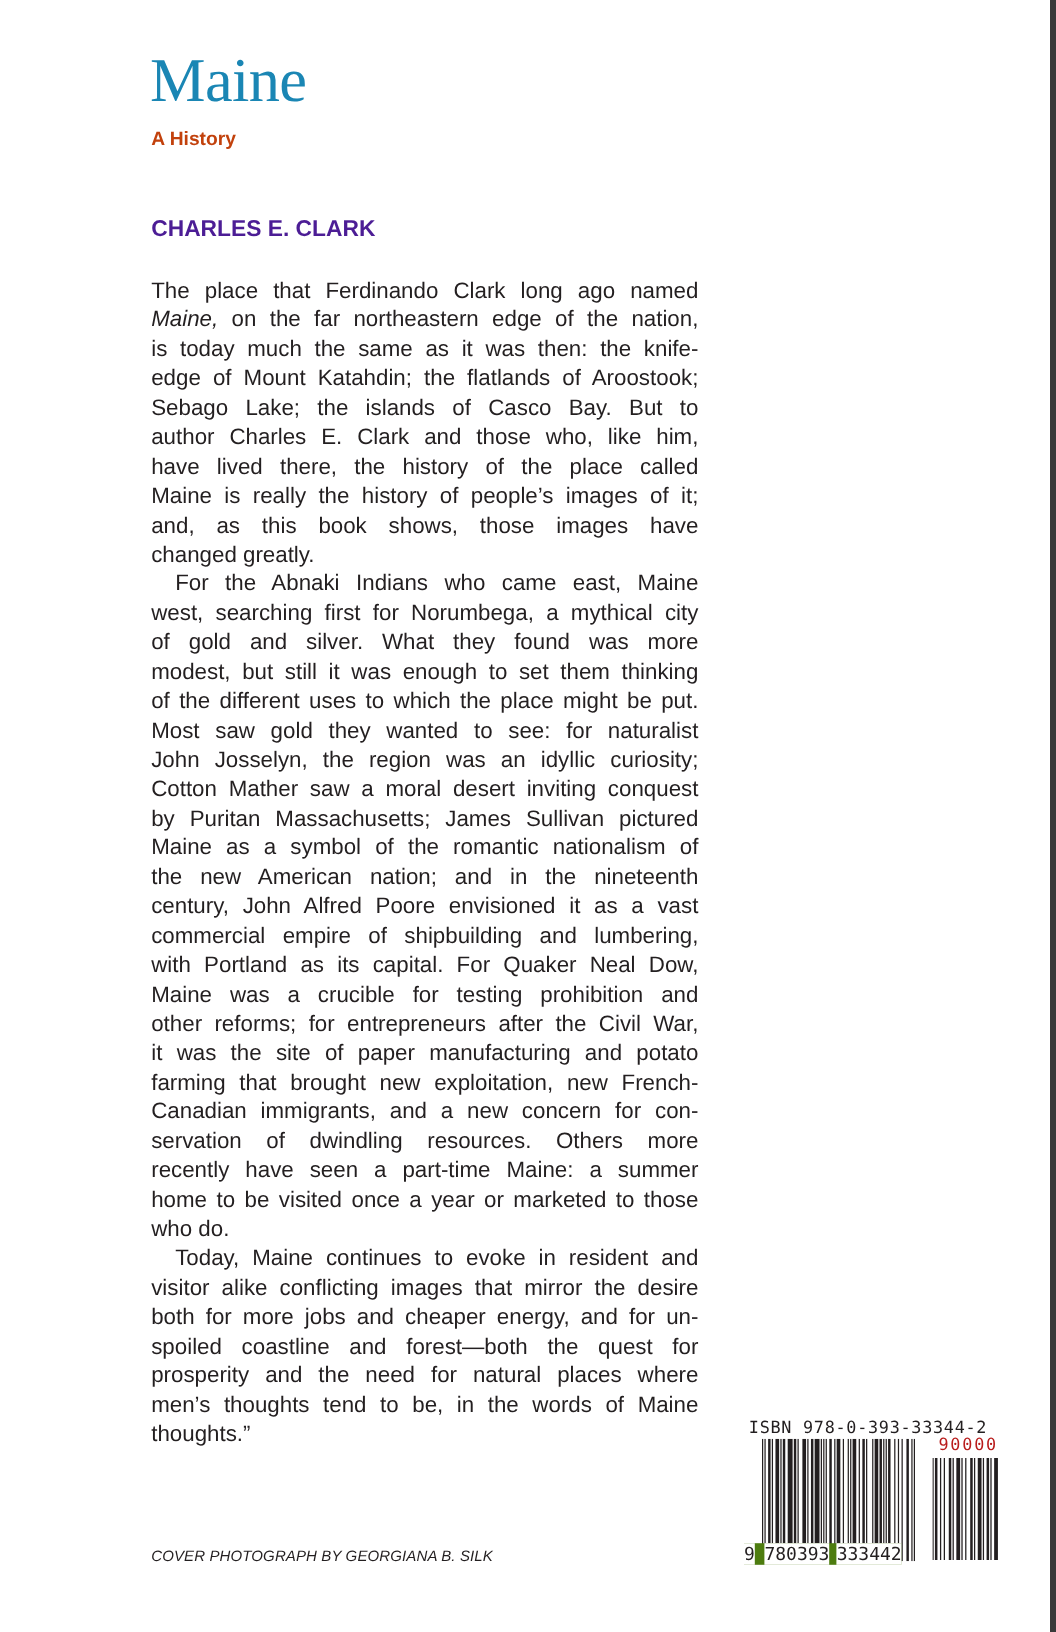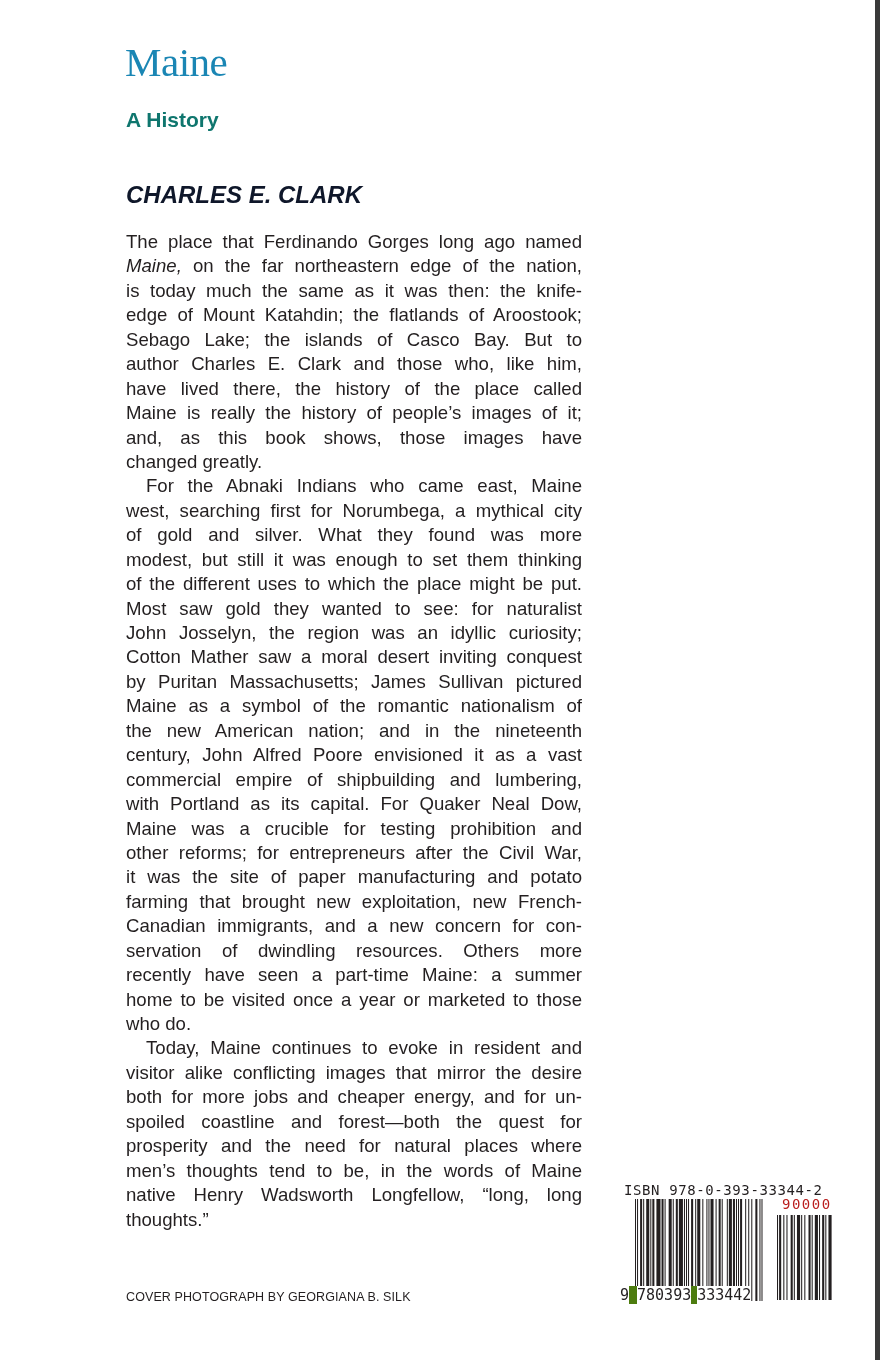--- a/index.html
+++ b/index.html
@@ -1,46 +1,46 @@
 <!DOCTYPE html>
 <html><head>
 <meta charset="utf-8">
 <style>
   html, body { margin: 0; padding: 0; }
   body { width: 880px; height: 1360px; background: #ffffff; position: relative; overflow: hidden; font-family: "Liberation Sans", sans-serif; color: #231f20; }
   .spine { position: absolute; left: 875px; top: 0; width: 5px; height: 1360px; background: #3a3a3a; }
-  .title { position: absolute; left: 125px; top: 42px; font-family: "Liberation Serif", serif; font-size: 41px; color: #1a86b4; letter-spacing: -0.5px; line-height: 1; }
-  .subtitle { position: absolute; left: 126px; top: 108px; font-size: 21px; font-weight: bold; color: #0f766e; }
-  .author { position: absolute; left: 126px; top: 181px; font-size: 24px; font-weight: bold; color: #0f172a; font-style: italic; }
+  .title { position: absolute; left: 125px; top: 42px; font-family: "Liberation Serif", serif; font-size: 52px; color: #1a86b4; letter-spacing: -0.5px; line-height: 1; }
+  .subtitle { position: absolute; left: 126px; top: 108px; font-size: 16px; font-weight: bold; color: #c2410c; }
+  .author { position: absolute; left: 126px; top: 181px; font-size: 19px; font-weight: bold; color: #4c1d95; }
   .body { position: absolute; left: 126px; top: 230px; width: 456px; }
   .line { display: block; height: 24.45px; line-height: 24.45px; font-size: 18.6px; white-space: nowrap; text-align: justify; text-align-last: justify; }
   .line.last { text-align-last: left; }
   .line.indent { padding-left: 20px; }
-  .credit { position: absolute; left: 126px; top: 1290px; font-size: 12.5px; color: #231f20; letter-spacing: 0.1px; }
+  .credit { position: absolute; left: 126px; top: 1290px; font-size: 12.5px; color: #231f20; letter-spacing: 0.1px; font-style: italic; }
   .barcode-wrap { position: absolute; left: 620px; top: 1182px; width: 225px; height: 125px; }
   .isbn-text { position: absolute; left: 4px; top: 0; font-family: "DejaVu Sans Mono", monospace; font-size: 14px; color: #231f20; letter-spacing: 0.6px; }
   .price-text { position: absolute; left: 162px; top: 14px; font-family: "DejaVu Sans Mono", monospace; font-size: 14px; color: #b91c1c; letter-spacing: 1.5px; }
   .bars-main { position: absolute; left: 15px; top: 17px; width: 135px; height: 102px; }
   .bars-addon { position: absolute; left: 157px; top: 33px; width: 65px; height: 85px; }
   .bar-digits { position: absolute; left: 0; top: 104px; font-family: "DejaVu Sans Mono", monospace; font-size: 15px; color: #231f20; background: #4d7c0f; }
   .bar-digits span { background: #fff; }
   svg rect { fill: #231f20; }
 </style>
 </head>
 <body>
 
 <div class="spine"></div>
 
 <div class="title">Maine</div>
 <div class="subtitle">A History</div>
 <div class="author">CHARLES E. CLARK</div>
 
 <div class="body" id="blurb">
     <div>
-      <span class="line">The place that Ferdinando Gorges long ago named</span>
+      <span class="line">The place that Ferdinando Clark long ago named</span>
       <span class="line"><i>Maine,</i> on the far northeastern edge of the nation,</span>
       <span class="line">is today much the same as it was then: the knife-</span>
       <span class="line">edge of Mount Katahdin; the flatlands of Aroostook;</span>
       <span class="line">Sebago Lake; the islands of Casco Bay. But to</span>
       <span class="line">author Charles E. Clark and those who, like him,</span>
       <span class="line">have lived there, the history of the place called</span>
       <span class="line">Maine is really the history of people’s images of it;</span>
       <span class="line">and, as this book shows, those images have</span>
       <span class="line last">changed greatly.</span>
     </div>
@@ -69,21 +69,20 @@
       <span class="line">home to be visited once a year or marketed to those</span>
       <span class="line last">who do.</span>
     </div>
     <div>
       <span class="line indent">Today, Maine continues to evoke in resident and</span>
       <span class="line">visitor alike conflicting images that mirror the desire</span>
       <span class="line">both for more jobs and cheaper energy, and for un-</span>
       <span class="line">spoiled coastline and forest—both the quest for</span>
       <span class="line">prosperity and the need for natural places where</span>
       <span class="line">men’s thoughts tend to be, in the words of Maine</span>
-      <span class="line">native Henry Wadsworth Longfellow, “long, long</span>
       <span class="line last">thoughts.”</span>
     </div>
   </div>
 
 <div class="credit">COVER PHOTOGRAPH BY GEORGIANA B. SILK</div>
 
 <div class="barcode-wrap">
   <div class="isbn-text">ISBN 978-0-393-33344-2</div>
   <div class="price-text">90000</div>
   <svg class="bars-main" id="bars-main" viewBox="0 0 135 102" preserveAspectRatio="none">

